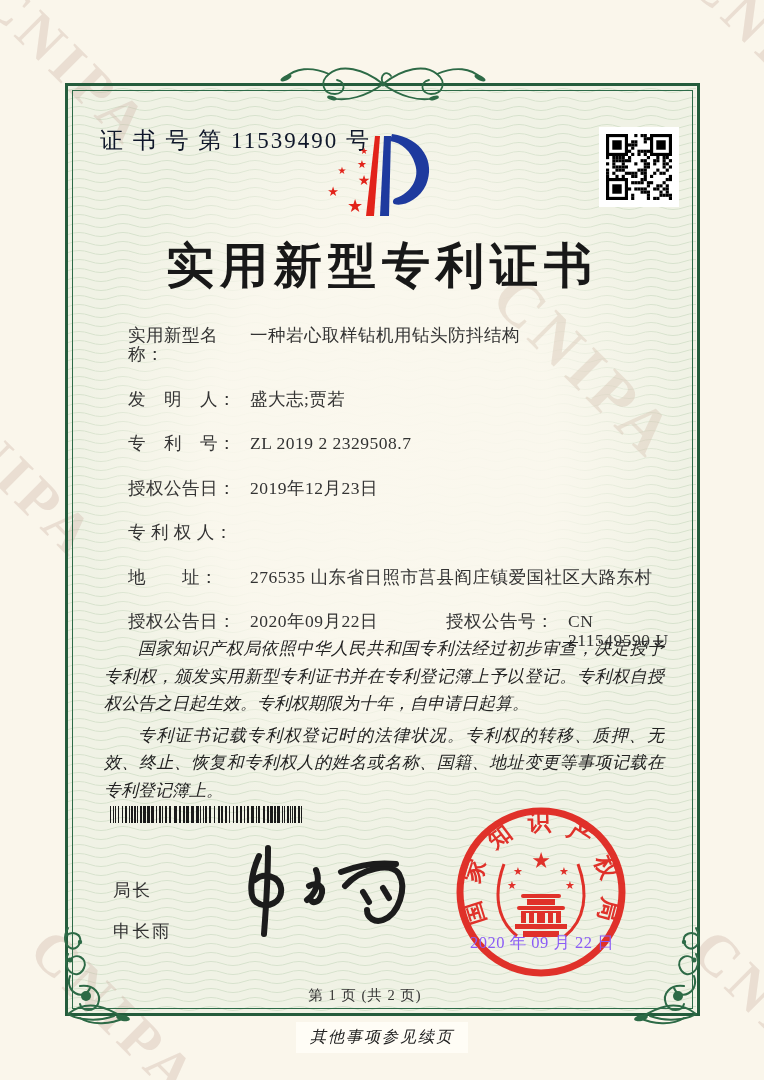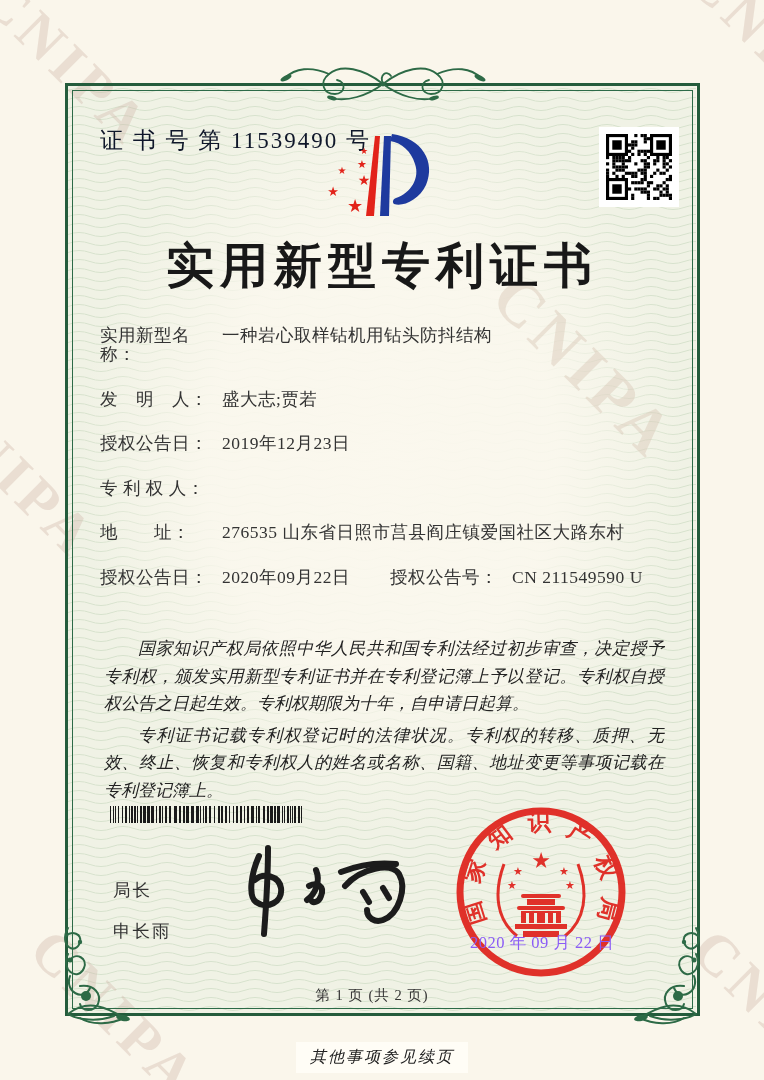--- a/index.html
+++ b/index.html
@@ -30,40 +30,40 @@
   .content{position:absolute; left:0; top:0; width:764px; height:1080px; z-index:6;}
 
   .cert-no{position:absolute; left:100px; top:125px; font-size:23px; letter-spacing:2px; color:#0f172a;}
   .logo{position:absolute; left:318px; top:122px;}
   .qr{position:absolute; left:599px; top:127px; background:#fff; padding:7px;}
   .title{position:absolute; left:65px; top:234px; width:634px; text-align:center;
     font-size:48px; font-weight:700; letter-spacing:6px; color:#181818;}
 
   .fields{position:absolute; left:100px; top:326px; width:575px; font-size:17.5px; color:#333;}
   .frow{display:flex; margin-bottom:25.5px; line-height:19px;}
-  .flabel{width:122px; flex:none; letter-spacing:0.5px;}
+  .flabel{width:122px; flex:none; letter-spacing:0.5px;margin-left:28px;}
   .fvalue{letter-spacing:0.5px;}
   .fvalue-fixed{width:168px; flex:none;}
   .gpair2{display:flex;}
   .paras{position:absolute; left:100px; top:631px; width:568px; font-size:17px;
     line-height:27.5px; font-style:italic; color:#222; text-align:justify;}
   .paras p{margin:4px; text-indent:2em;}
 
   .barcode{position:absolute; left:110px; top:806px;}
   .director{position:absolute; left:113px; top:860px; font-size:17.5px; color:#333; letter-spacing:2px;margin-top:18px;}
   .director div{margin-bottom:17px;}
   .signature{position:absolute; left:213px; top:830px;}
 
   .seal{position:absolute; left:455px; top:806px; z-index:7; opacity:0.93;}
   .seal-date{position:absolute; left:470px; top:932px; width:150px; z-index:8;
     font-size:16.5px; color:#8b5cf6; letter-spacing:0.5px; white-space:nowrap;}
 
-  .page-info{position:absolute; left:55px; top:986px; width:634px; text-align:center;
+  .page-info{position:absolute; left:48px; top:986px; width:634px; text-align:center;
     font-size:14.5px; letter-spacing:1px; color:#333;}
-  .continuation{position:absolute; left:0; top:1022px; width:764px; text-align:center; z-index:6;margin-top:20px;}
+  .continuation{position:absolute; left:0; top:1022px; width:764px; text-align:center; z-index:6;}
   .continuation span{display:inline-block; background:#fffdf6; padding:5px 14px;
     font-size:16px; font-style:italic; letter-spacing:2px; color:#222;}
 </style>
 </head>
 <body>
 
 <div class="page">
 
   <svg class="guilloche" width="628" height="928">
     <defs>
@@ -305,20 +305,24 @@
     <div class="fields">
       <div class="frow">
         <span class="flabel">实用新型名称：</span>
         <span class="fvalue">一种岩心取样钻机用钻头防抖结构</span>
       </div>
       <div class="frow">
         <span class="flabel">发　明　人：</span>
         <span class="fvalue">盛大志;贾若</span>
       </div>
       <div class="frow">
+        <span class="flabel">专　利　号：</span>
+        <span class="fvalue">ZL 2019 2 2329508.7</span>
+      </div>
+      <div class="frow">
         <span class="flabel">授权公告日：</span>
         <span class="fvalue">2019年12月23日</span>
       </div>
       <div class="frow">
         <span class="flabel">专 利 权 人：</span>
       </div>
       <div class="frow">
         <span class="flabel">地　　址：</span>
         <span class="fvalue">276535 山东省日照市莒县阎庄镇爱国社区大路东村</span>
       </div>

